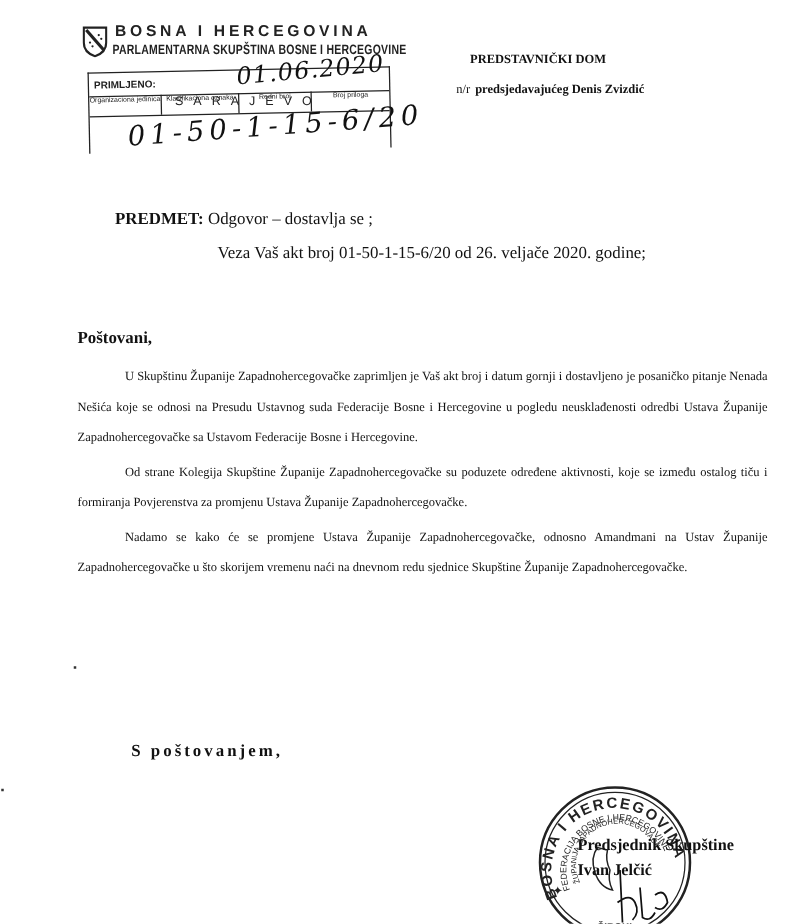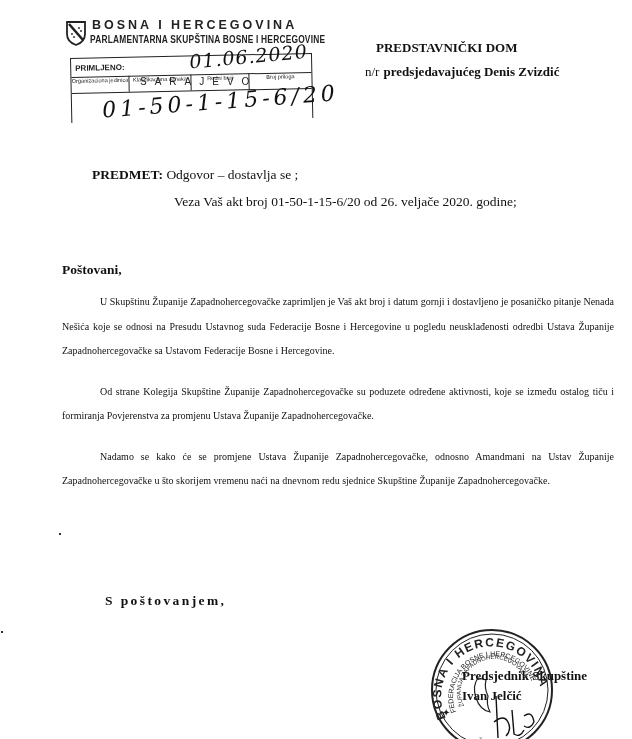--- a/index.html
+++ b/index.html
@@ -142,21 +142,21 @@
       transform: rotate(-3deg);
     }
     
     .addressee {
       position: absolute;
       left: 366px;
       top: 36px;
       width: 254px;
       font-family: "Liberation Serif", serif;
       font-weight: bold;
-      font-size: 13px;
+      font-size: 10px;
       line-height: 24px;
     }
     .addressee div { white-space: nowrap; }
     .addr-l1 { padding-left: 10px; }
     .addr-l2 { padding-left: 5px; }
     .addr-l3 { padding-left: 0px; margin-left: -1px; }
     .addr-l3 .nr { font-weight: normal; margin-right: 4px; }
     
     .subject {
       position: absolute;
@@ -187,21 +187,21 @@
       top: 290px;
       width: 552px;
       font-size: 10px;
       line-height: 24.5px;
       text-align: justify;
     }
     .body-text p {
       margin: 0;
       text-indent: 38px;
     }
-    .body-text p + p { margin-top: 16px; }
+    .body-text p + p { margin-top: 3px; }
     
     .closing {
       position: absolute;
       left: 105px;
       top: 593px;
       font-weight: bold;
       font-size: 13.5px;
       letter-spacing: 2.4px;
     }
     .signature-block {

